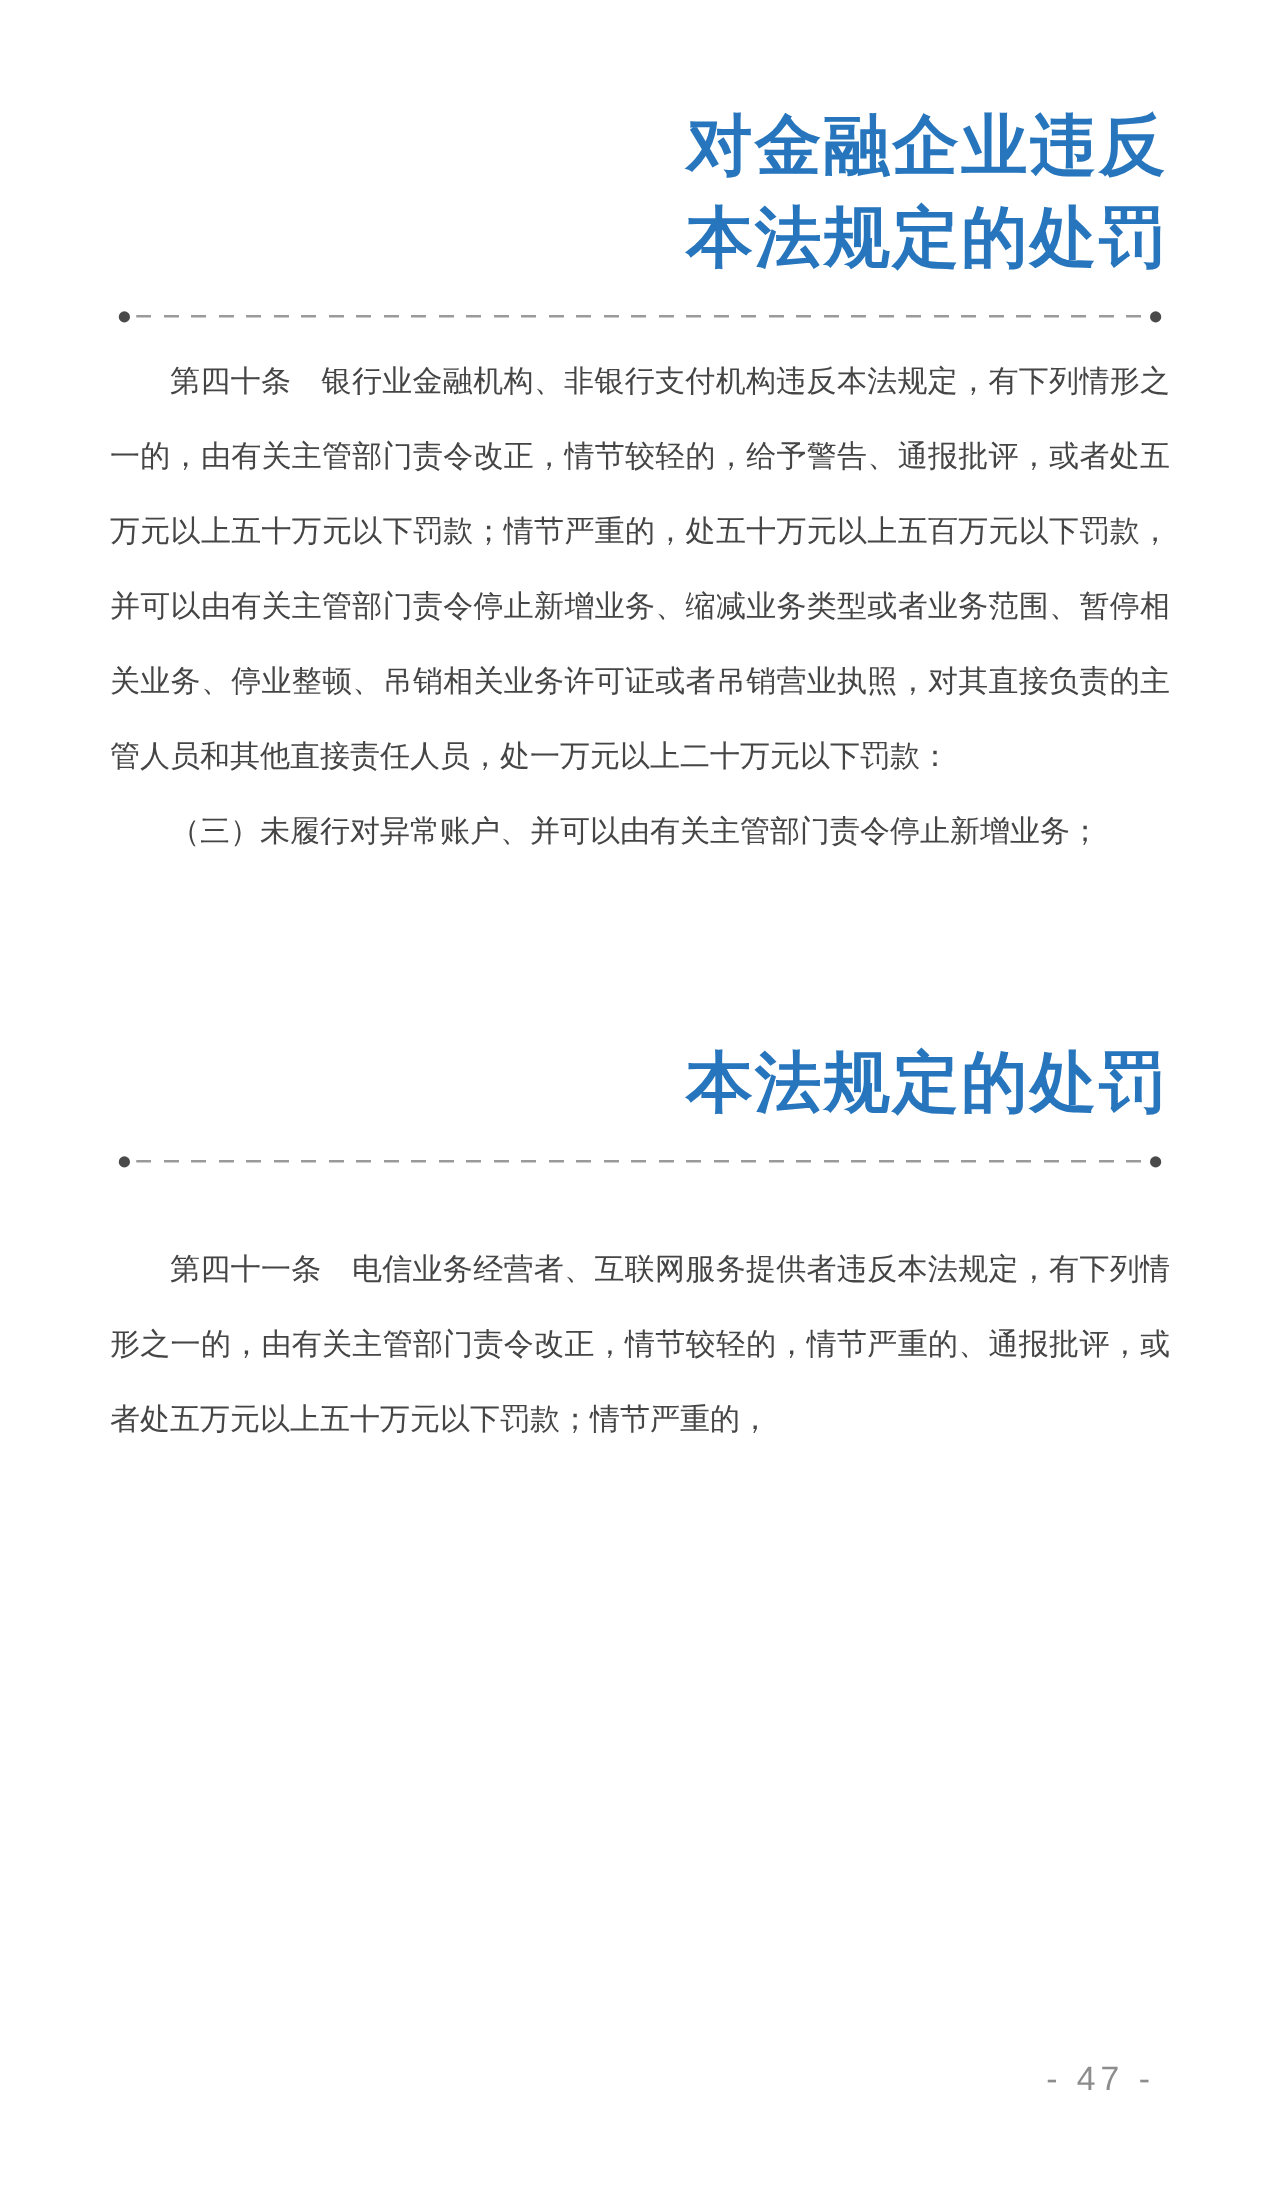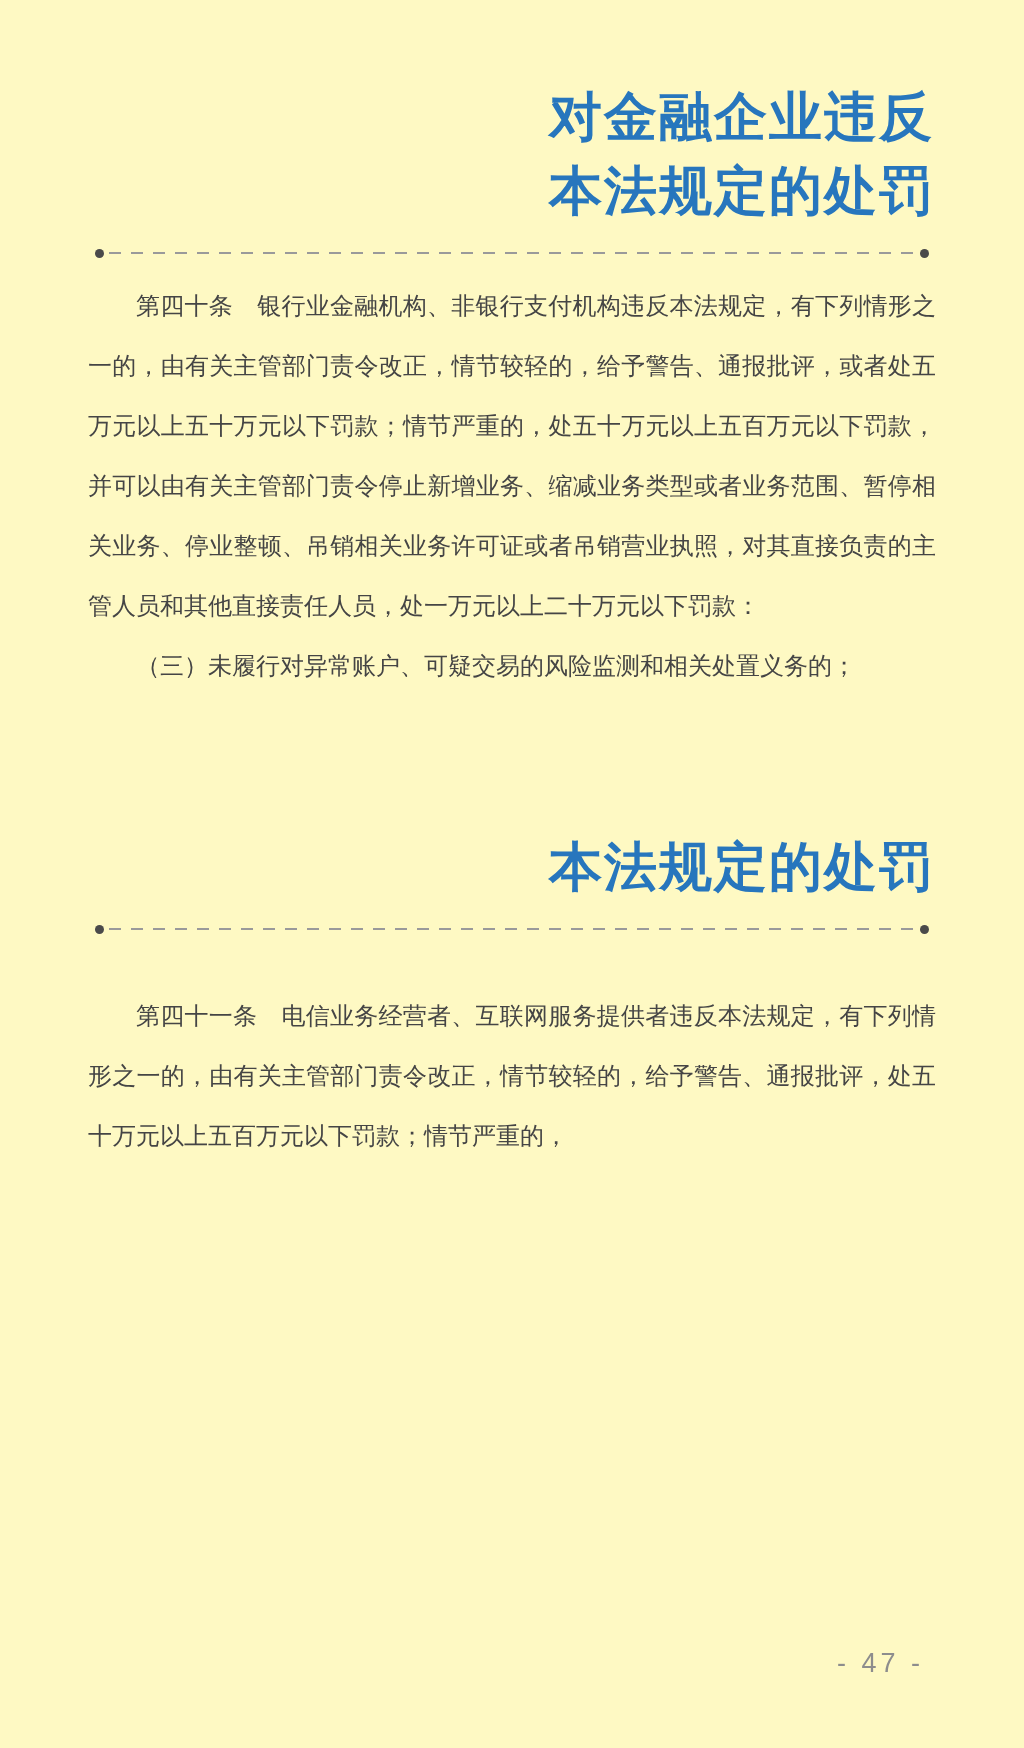--- a/index.html
+++ b/index.html
@@ -1,21 +1,21 @@
 <!DOCTYPE html>
 <html><head>
 <meta charset="utf-8">
 <style>
   html, body { margin: 0; padding: 0; background: #e9e9e9; }
   .page {
     position: relative;
     width: 1024px;
     height: 1748px;
     margin: 0 auto;
-    background: #fef9c3;
+    background: #ffffff;
     font-family: "Liberation Sans", sans-serif;
     overflow: hidden;
   }
   
   .section-heading {
     text-align: right;
     padding-right: 90px;
     color: #2776BD;
     font-size: 53px;
     line-height: 74px;
@@ -79,35 +79,35 @@
     </div>
 
     <div class="divider">
       <span class="end-dot"></span>
       <span class="dash-line"></span>
       <span class="end-dot"></span>
     </div>
 
     <div class="body-block body-1">
       <p>第四十条　银行业金融机构、非银行支付机构违反本法规定，有下列情形之一的，由有关主管部门责令改正，情节较轻的，给予警告、通报批评，或者处五万元以上五十万元以下罚款；情节严重的，处五十万元以上五百万元以下罚款，并可以由有关主管部门责令停止新增业务、缩减业务类型或者业务范围、暂停相关业务、停业整顿、吊销相关业务许可证或者吊销营业执照，对其直接负责的主管人员和其他直接责任人员，处一万元以上二十万元以下罚款：</p>
-      <p>（三）未履行对异常账户、可疑交易的风险监测和相关处置义务的；</p>
+      <p>（三）未履行对异常账户、并可以由有关主管部门责令停止新增业务；</p>
     </div>
   </div>
 
   <div class="section">
     <div class="section-heading heading-2">
       <div>本法规定的处罚</div>
     </div>
 
     <div class="divider">
       <span class="end-dot"></span>
       <span class="dash-line"></span>
       <span class="end-dot"></span>
     </div>
 
     <div class="body-block body-2">
-      <p>第四十一条　电信业务经营者、互联网服务提供者违反本法规定，有下列情形之一的，由有关主管部门责令改正，情节较轻的，给予警告、通报批评，处五十万元以上五百万元以下罚款；情节严重的，</p>
+      <p>第四十一条　电信业务经营者、互联网服务提供者违反本法规定，有下列情形之一的，由有关主管部门责令改正，情节较轻的，情节严重的、通报批评，或者处五万元以上五十万元以下罚款；情节严重的，</p>
     </div>
   </div>
 
   <div class="page-number">- 47 -</div>
 
 </div>
 
 </body></html>

